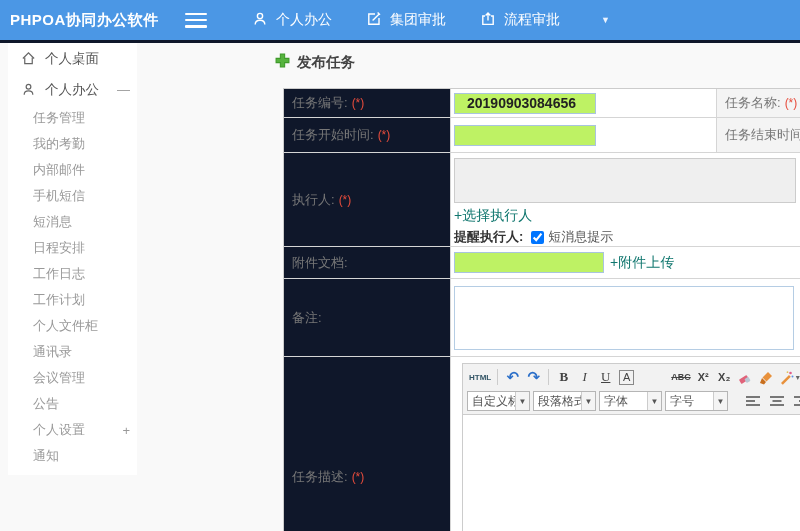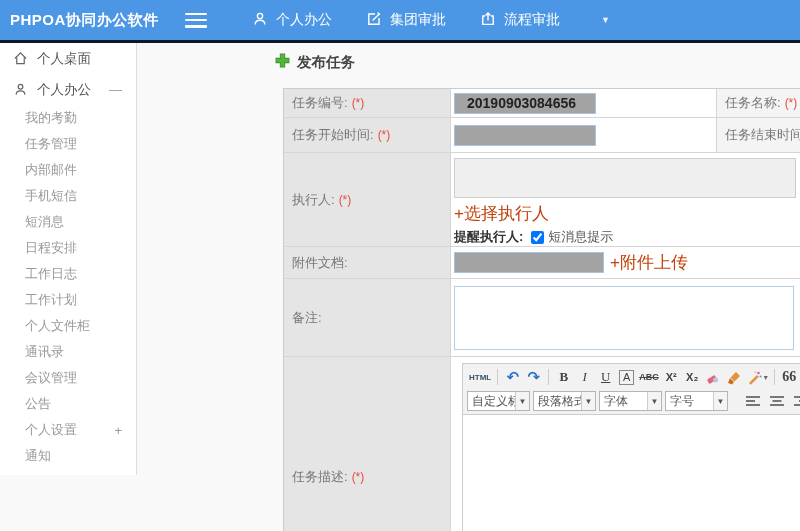--- a/index.html
+++ b/index.html
@@ -11,56 +11,56 @@
     background:#4b97e5; border-bottom:3px solid #0f172a; display:flex; align-items:center; }
   .logo { color:#fff; font-size:15px; font-weight:bold; padding-left:10px; width:185px; letter-spacing:.5px; }
   .hamburger { width:22px; height:15px; display:flex; flex-direction:column; justify-content:space-between; cursor:pointer; margin-right:28px; }
   .hamburger i { display:block; height:2.5px; background:#fff; border-radius:1px; }
   .nav { display:flex; align-items:center; height:100%; }
   .nav-item { display:flex; align-items:center; color:#fff; font-size:14px; padding:0 17px; height:100%; cursor:pointer; }
   .nav-item svg { margin-right:8px; }
   .caret { font-size:9px; margin-left:7px; color:#eaf3ff; }
 
   
-  .sidebar { position:absolute; left:0; top:43px; width:137px; height:432px;
+  .sidebar { position:absolute; left:8px; top:43px; width:137px; height:432px;
     background:#fff; border-right:1px solid #ddd; overflow:hidden; }
   .sb-item { display:flex; align-items:center; color:#555; font-size:13.5px; cursor:pointer; padding-left:13px; }
   .sb-item.top { height:31px; }
   .sb-item.sub { height:26px; padding-left:25px; color:#999; font-size:13px; }
   .sb-ico { display:flex; margin-right:9px; color:#666; }
   .sb-toggle { margin-left:auto; margin-right:14px; color:#999; font-size:13px; }
 
   
   .main { position:absolute; left:137px; top:43px; width:663px; height:488px;
     background:#f9f9f9; overflow:hidden; }
   .page-title { position:absolute; left:138px; top:10px; display:flex; align-items:center; }
   .page-title b { font-size:14.5px; color:#444; margin-left:7px; }
 
   
   .ftable { position:absolute; left:146px; top:45px; width:797px;
     border:1px solid #ccc; background:#fff; }
   .frow { display:flex; border-bottom:1px solid #d5d5d5; }
   .frow:last-child { border-bottom:none; }
-  .fl { width:167px; background:#e5e5e5; border-right:1px solid #d5d5d5;
+  .fl { width:167px; background:#0f172a; border-right:1px solid #d5d5d5;
     color:#777; font-size:13px; padding-left:8px; display:flex; align-items:center; flex-shrink:0; }
   .req { color:#e74c3c; margin-left:4px; font-size:12px; }
   .fc { flex:1; display:flex; align-items:center; padding-left:3px; background:#fff; }
   .fl2 { width:165px; background:#f4f4f4; border-left:1px solid #d5d5d5;
     color:#777; font-size:13px; padding-left:8px; display:flex; align-items:center; flex-shrink:0; }
   .r1 { height:29px; } .r2 { height:35px; } .r3 { height:94px; }
   .r4 { height:32px; } .r5 { height:78px; } .r6 { height:290px; }
   .cell-mid { width:265px; flex:none; display:flex; align-items:center; padding-left:3px; }
-  .txt-input { height:21px; border:1px solid #a9c4de; background:#a3a3a3; font-size:14px;
+  .txt-input { height:21px; border:1px solid #a9c4de; background:#bef264; font-size:14px;
     color:#222; padding:0 12px; outline:none; }
   .in-no { width:142px; font-weight:bold; }
   .in-time { width:142px; }
   .in-att { width:150px; }
   .col { display:flex; flex-direction:column; justify-content:flex-start; align-items:flex-start; padding-left:3px; flex:1; }
   .exec-box { width:342px; height:56px; background:#efefef; border:1px solid #ccc; margin-top:5px; }
-  .link { color:#c2410c; font-size:17px; text-decoration:none; margin-top:4px; cursor:pointer; }
+  .link { color:#0f766e; font-size:14px; text-decoration:none; margin-top:4px; cursor:pointer; }
   .remind { display:flex; align-items:center; margin-top:3px; font-size:13px; }
   .remind b { color:#333; }
   .remind input { width:13px; height:13px; margin:0 4px 0 8px; }
   .remind span.cb-label { color:#555; }
   .remark-area { width:340px; height:64px; border:1px solid #b5cde4; resize:none; outline:none; margin-top:0; }
   .att-wrap { display:flex; align-items:center; }
   .att-wrap .link { margin:0 0 0 6px; }
 
   
   .editor { margin:6px 0 0 8px; width:615px; height:280px; border:1px solid #ccc; background:#fff; }
@@ -68,21 +68,21 @@
   .trow { display:flex; align-items:center; height:24px; }
   .tb-btn { min-width:21px; height:21px; display:flex; align-items:center; justify-content:center;
     font-size:12px; color:#444; cursor:pointer; border-radius:2px; padding:0 2px; }
   .tb-sep { width:1px; height:16px; background:#ccc; margin:0 4px; }
   .b-html { font-size:8px; font-weight:bold; color:#356; letter-spacing:0; }
   .b-undo,.b-redo { color:#2b6fc9; font-weight:bold; font-size:15px; }
   .b-bold { font-weight:bold; font-family:"Liberation Serif","DejaVu Serif",serif; font-size:13px; }
   .b-italic { font-style:italic; font-family:"Liberation Serif","DejaVu Serif",serif; font-size:13px; }
   .b-under { text-decoration:underline; font-family:"Liberation Serif","DejaVu Serif",serif; font-size:13px; }
   .b-boxa { border:1px solid #888; font-size:11px; line-height:11px; padding:1px 3px; }
-  .b-strike { text-decoration:line-through; font-size:9px; font-weight:bold; }
+  .b-strike { text-decoration:line-through; font-size:9px; font-weight:bold;margin-left:32px; }
   .b-supsub { font-size:11px; font-weight:bold; }
   .b-quote { font-family:"Liberation Serif","DejaVu Serif",serif; font-weight:bold; font-size:14px; }
   .mini-caret { font-size:8px; color:#666; margin-left:2px; }
   .kselect { display:flex; align-items:center; height:20px; border:1px solid #b5b5b5; background:#fff;
     margin-right:3px; cursor:pointer; }
   .kselect .kv { width:47px; font-size:12px; color:#555; padding-left:4px; overflow:hidden; white-space:nowrap; }
   .kselect .ka { width:14px; height:100%; border-left:1px solid #ccc; display:flex; align-items:center;
     justify-content:center; font-size:8px; color:#555; background:#f4f4f4; }
   .aligns { display:flex; margin-left:12px; }
   .aligns .tb-btn { margin-right:3px; }
@@ -150,24 +150,24 @@
     <span class="sb-ico">
       <svg width="15" height="15" viewBox="0 0 16 16" fill="none" stroke="#666" stroke-width="1.3">
         <circle cx="8" cy="5" r="2.5"></circle>
           <path d="M3.4 13.5c0-2.6 2-4.1 4.6-4.1s4.6 1.5 4.6 4.1"></path>
         </svg>
     </span>
     <span>个人办公</span>
     <span class="sb-toggle">—</span>
   </div>
   <div class="sb-item sub">
+      <span>任务管理</span>
+    </div>
+  <div class="sb-item sub">
       <span>我的考勤</span>
-    </div>
-  <div class="sb-item sub">
-      <span>任务管理</span>
     </div>
   <div class="sb-item sub">
       <span>内部邮件</span>
     </div>
   <div class="sb-item sub">
       <span>手机短信</span>
     </div>
   <div class="sb-item sub">
       <span>短消息</span>
     </div>

